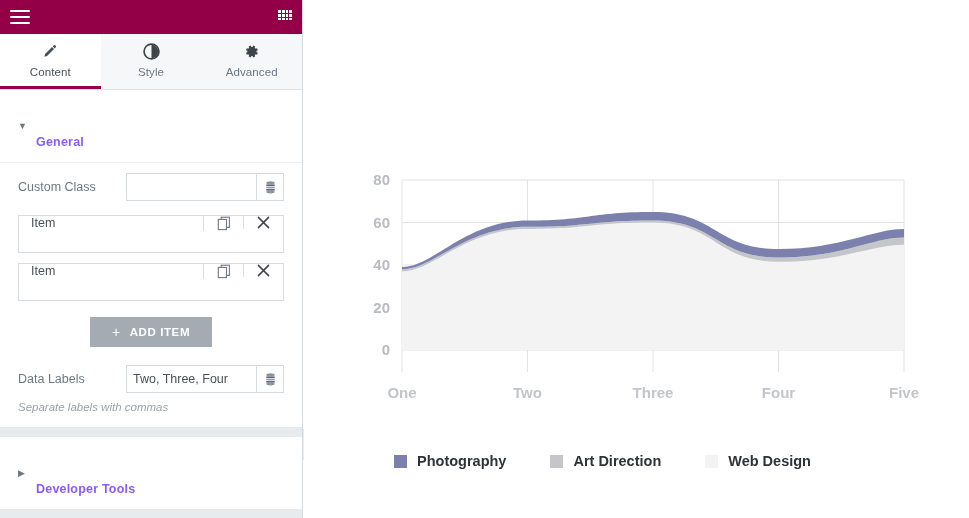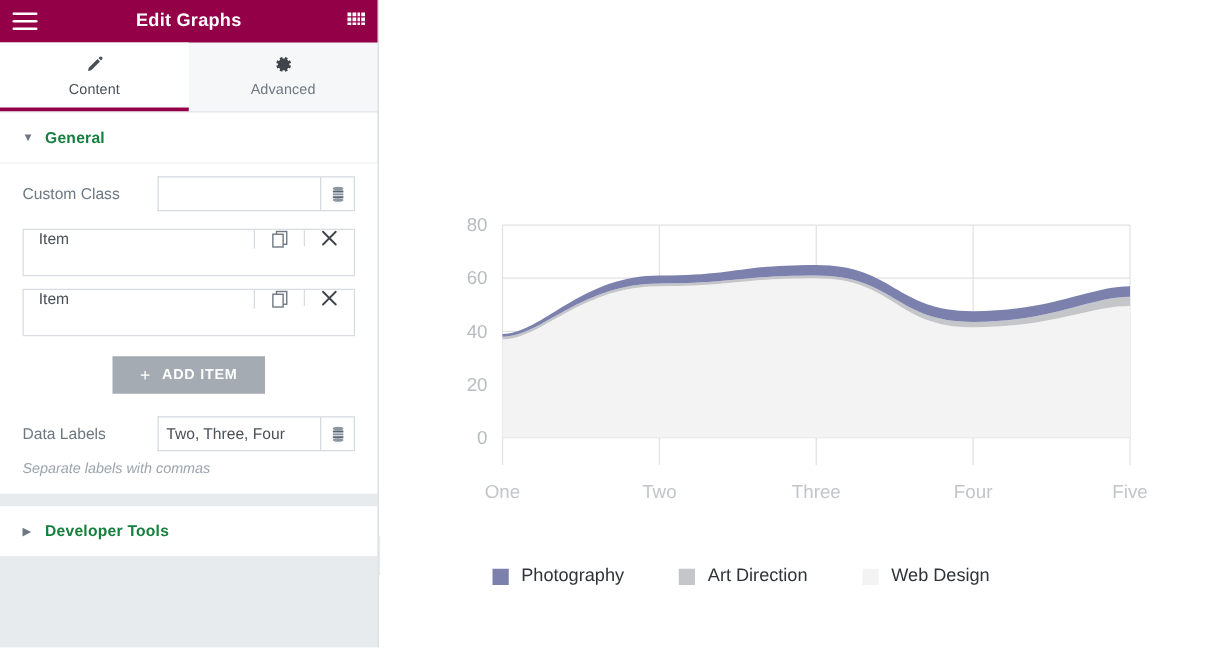--- a/index.html
+++ b/index.html
@@ -55,21 +55,21 @@
 
   
   #panel-body { flex:1; overflow:hidden; background:#e8ebee; }
   .section { background:#ffffff; }
   .section-head {
     display:flex; align-items:center; gap:9px;
     padding: 13px 18px; cursor:pointer;
     border-bottom:1px solid #eef0f2;
   }
   .section-head .arrow { font-size:9px; color:#6d7882; line-height:1; width:9px; }
-  .section-head .stitle { font-size:12.5px; font-weight:bold; color:#15803d; letter-spacing:.2px; }
+  .section-head .stitle { font-size:12.5px; font-weight:bold; color:#8b5cf6; letter-spacing:.2px;margin-top:32px; }
 
   .section-body { padding: 10px 18px 14px 18px; background:#fff; }
 
   .ctl-row { display:flex; align-items:center; margin-bottom:14px; }
   .ctl-label { font-size:12.5px; color:#6d7882; flex:1; }
   .field-group { display:flex; width:158px; }
   .field-input {
     flex:1; height:28px; border:1px solid #d5dadf; border-right:none;
     background:#fff; font-size:12.5px; color:#4a5158;
     padding:0 6px; outline:none; font-family:"Liberation Sans", sans-serif;
@@ -113,21 +113,21 @@
   #collapse-handle {
     position:absolute; left:303px; top:429px;
     width:14px; height:31px; background:#e8ebee;
     border:1px solid #dfe3e7; border-left:none;
     display:flex; align-items:center; justify-content:center;
     cursor:pointer; color:#9aa4ad; font-size:9px;
   }
 
   
   #canvas { position:absolute; left:304px; top:0; right:0; bottom:0; background:#fff; }
-  #chart-wrap { position:absolute; left:36px; top:150px; width:620px; height:340px; }
+  #chart-wrap { position:absolute; left:36px; top:150px; width:620px; height:340px;font-weight:bold; }
   #chart-svg { display:block; }
   .axis-label { font-family:"Liberation Sans", sans-serif; font-size:15px; fill:#b9bcc0; }
   .xtick-label { font-family:"Liberation Sans", sans-serif; font-size:15px; fill:#c2c5c9; }
 
   #legend {
     position:absolute; left:54px; top:303px;
     display:flex; align-items:flex-end; gap:44px;
   }
   .legend-item { display:flex; align-items:center; gap:10px; cursor:pointer; }
   .legend-swatch { width:13px; height:13px; display:block; }
@@ -137,21 +137,20 @@
 <body>
 
 <div id="panel">
 
   <div id="panel-header">
     <div id="menu-icon">
       <span></span>
       <span></span>
       <span></span>
     </div>
-    <div id="panel-title">Edit Graphs</div>
     <div id="apps-icon">
       <i></i>
         <i></i>
         <i></i>
         <i></i>
         <i></i>
         <i></i>
         <i></i>
         <i></i>
         <i></i>
@@ -162,20 +161,29 @@
   </div>
 
   <div id="tabs">
     <div class="tab active">
       <span class="ticon">
         <svg width="16" height="16" viewBox="0 0 16 16">
             <path d="M11.6 1.6a1.4 1.4 0 0 1 2 2l-.8.8-2-2 .8-.8zM10 3.1l2 2-7 7-2.6.6.6-2.6 7-7z" fill="#495157"></path>
           </svg>
       </span>
       <span class="tlabel">Content</span>
+    </div>
+    <div class="tab">
+      <span class="ticon">
+        <svg width="17" height="17" viewBox="0 0 16 16">
+            <circle cx="8" cy="8" r="7" fill="none" stroke="#3f444b" stroke-width="1.6"></circle>
+            <path d="M8 1.6a6.4 6.4 0 0 1 0 12.8z" fill="#3f444b"></path>
+          </svg>
+      </span>
+      <span class="tlabel">Style</span>
     </div>
     <div class="tab">
       <span class="ticon">
         <svg width="17" height="17" viewBox="0 0 16 16">
             <path d="M8 5.2A2.8 2.8 0 1 0 8 10.8 2.8 2.8 0 0 0 8 5.2zm0 4.2a1.4 1.4 0 1 1 0-2.8 1.4 1.4 0 0 1 0 2.8z" fill="#3f444b"></path>
             <path d="M14 9.1l-1.3-.5a4.8 4.8 0 0 0 0-1.2l1.3-.5-.8-2-1.3.5a4.8 4.8 0 0 0-.9-.9l.5-1.3-2-.8-.5 1.3a4.8 4.8 0 0 0-1.2 0L7.3 2.4l-2 .8.5 1.3a4.8 4.8 0 0 0-.9.9l-1.3-.5-.8 2 1.3.5a4.8 4.8 0 0 0 0 1.2l-1.3.5.8 2 1.3-.5c.27.35.57.65.9.9l-.5 1.3 2 .8.5-1.3a4.8 4.8 0 0 0 1.2 0l.5 1.3 2-.8-.5-1.3c.33-.25.63-.55.9-.9l1.3.5.8-2z" fill="#3f444b"></path>
           </svg>
       </span>
       <span class="tlabel">Advanced</span>
     </div>

